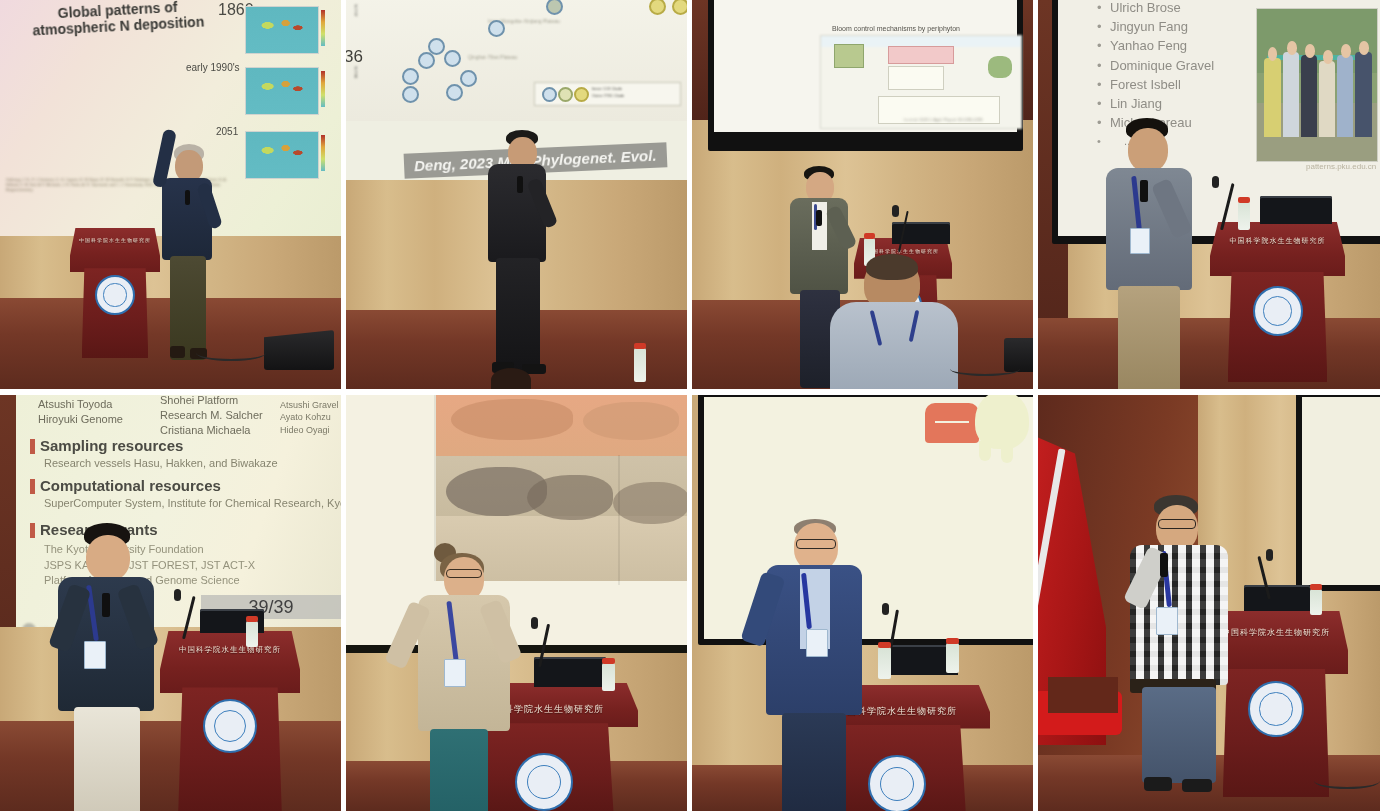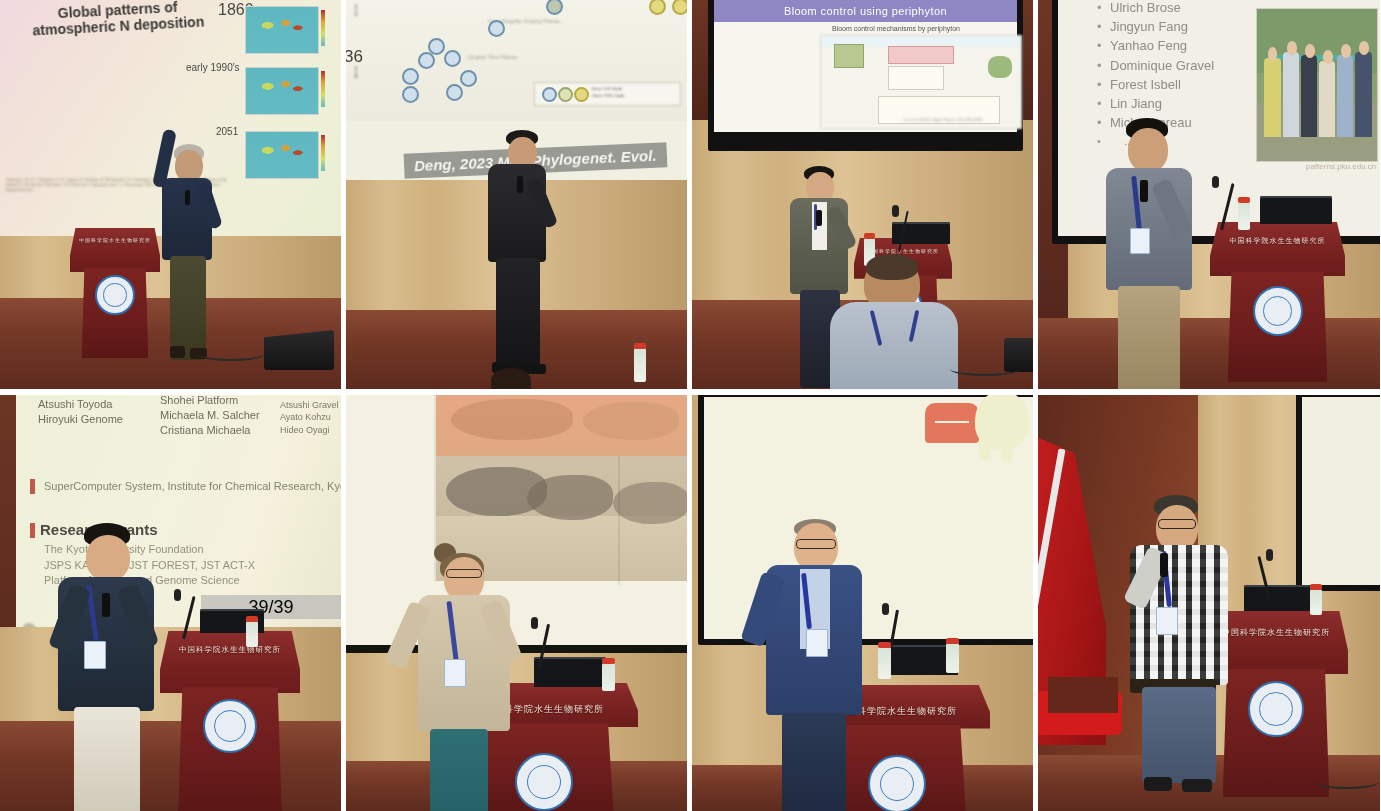--- a/index.html
+++ b/index.html
@@ -100,21 +100,21 @@
      linear-gradient(180deg,#7d9a6b 0 42%, #8aa173 42% 62%, #9a9e80 62% 100%);
      border:1px solid #cfcfc4;overflow:hidden;}
   .gp-person{position:absolute;bottom:16%;border-radius:4px 4px 0 0;}
   .gp-head{position:absolute;border-radius:50%;background:#e5c5a4;}
   .gp-bar{position:absolute;height:5px;background:#4fb3a0;border-radius:2px;}
 
   
   .ack{position:absolute;left:0;right:0;top:0;bottom:0;
     background:linear-gradient(110deg,#eef0d8 0%,#f2f2de 45%,#f5f1dc 70%,#e9e6cf 100%);}
   .names{position:absolute;color:#7a7868;white-space:nowrap;}
-  .counter{position:absolute;right:0;background:rgba(190,190,185,.8);color:#000000;
+  .counter{position:absolute;right:0;background:rgba(190,190,185,.8);color:#404040;
      text-align:center;font-weight:normal;}
   .kulogo{position:absolute;display:flex;align-items:center;gap:4px;color:#cfcfc2;}
   .kulogo .circ{width:14px;height:14px;border-radius:50%;background:#b9b9ab;}
 
   
   .cave{position:absolute;overflow:hidden;
      background:linear-gradient(180deg,#e7b394 0 34%, #d9c6a8 34% 46%, #cbbda2 46% 100%);}
   .cave .band{position:absolute;left:0;right:0;}
   .cave .an{position:absolute;border-radius:50% 40% 45% 50%;opacity:.62;}
 
@@ -244,23 +244,20 @@
 
   <div class="photo">
     <div class="wall-wood" style="top:0;bottom:0;height:auto;"></div>
     <div class="wall-dark" style="left:0;top:0;width:40px;height:120px;"></div>
     <div class="wall-dark" style="right:0;top:0;width:60px;height:120px;"></div>
     <div class="floor" style="top:300px;"></div>
 
     <div class="screen-frame" style="left:16px;top:-4px;right:10px;height:145px;padding:5px;"></div>
     <div class="screen" style="left:22px;top:0px;right:16px;height:132px;background:#f6f5ee;"></div>
 
-    <div class="p3-band" style="left:22px;right:16px;top:0px;height:22px;width:auto;">
-      <span class="blur1" style="font-size:11px;letter-spacing:.4px;">Bloom control using periphyton</span>
-    </div>
     <div class="slide-txt blur1" style="left:140px;top:25px;font-size:7px;color:#55534c;">Bloom control mechanisms by periphyton</div>
     <div class="p3-diag blur2" style="left:128px;top:35px;width:200px;height:92px;
          background:linear-gradient(180deg,#eaf3f6 0 12%, #f4f4ec 12% 100%);"></div>
     <div style="position:absolute;left:142px;top:44px;width:28px;height:22px;background:#b8c98f;border:1px solid #8fa66d;"></div>
     <div style="position:absolute;left:296px;top:56px;width:24px;height:22px;background:#9cba7e;border-radius:40%;"></div>
     <div style="position:absolute;left:196px;top:46px;width:64px;height:16px;background:#f2c9c9;border:1px solid #d79b9b;"></div>
     <div style="position:absolute;left:196px;top:66px;width:54px;height:22px;background:#fbfbf2;border:1px solid #cfcfc0;"></div>
     <div style="position:absolute;left:186px;top:96px;width:120px;height:26px;background:#fbfbf2;border:1px solid #cfcfc0;"></div>
     <div class="slide-txt blur3" style="left:212px;top:117px;font-size:4px;color:#8e8b80;">Lu et al. 2023 J. Appl. Phycol. 35:1285-1298</div>
 
@@ -364,32 +361,38 @@
   <div class="photo">
     <div class="wall-dark" style="left:0;top:0;width:16px;bottom:0;height:auto;"></div>
     <div class="ack" style="left:16px;top:-4px;right:0;height:256px;"></div>
 
     <div class="names blur1" style="left:38px;top:2px;font-size:11px;line-height:1.35;color:#6e6c5c;">
       <div>Atsushi Toyoda</div>
       <div>Hiroyuki Genome</div>
     </div>
     <div class="names blur1" style="left:160px;top:-2px;font-size:11px;line-height:1.35;color:#6e6c5c;">
       <div>Shohei Platform</div>
-      <div>Michaela M. Salcher</div>
+      <div>Research M. Salcher</div>
       <div>Cristiana Michaela</div>
     </div>
     <div class="names blur1" style="left:280px;top:4px;font-size:9px;line-height:1.38;color:#7c7a68;">
       <div>Atsushi Gravel</div>
       <div>Ayato Kohzu</div>
       <div>Hideo Oyagi</div>
     </div>
 
+    <div style="position:absolute;left:30px;top:42px;">
+      <div class="redbar" style="position:absolute;left:0;top:2px;height:15px;width:5px;background:#c05a46;"></div>
+      <div class="blur1" style="margin-left:10px;font-size:15px;font-weight:bold;color:#4b4b44;">Sampling resources</div>
+      <div class="blur1" style="margin-left:14px;margin-top:3px;font-size:11px;color:#86846f;white-space:nowrap;">Research vessels Hasu, Hakken, and Biwakaze</div>
+    </div>
 
     <div style="position:absolute;left:30px;top:82px;">
       <div class="redbar" style="position:absolute;left:0;top:2px;height:15px;width:5px;background:#c05a46;"></div>
+      <div class="blur1" style="margin-left:10px;font-size:15px;font-weight:bold;color:#4b4b44;">Computational resources</div>
       <div class="blur1" style="margin-left:14px;margin-top:3px;font-size:11px;color:#86846f;white-space:nowrap;">SuperComputer System, Institute for Chemical Research, Kyoto University</div>
     </div>
 
     <div style="position:absolute;left:30px;top:126px;">
       <div class="redbar" style="position:absolute;left:0;top:2px;height:15px;width:5px;background:#c05a46;"></div>
       <div class="blur1" style="margin-left:10px;font-size:15px;font-weight:bold;color:#4b4b44;">Research grants</div>
       <div class="blur1" style="margin-left:14px;margin-top:4px;font-size:11px;color:#94927c;line-height:1.42;white-space:nowrap;">
         <div>The Kyoto University Foundation</div>
         <div>JSPS KAKENHI, JST FOREST, JST ACT-X</div>
         <div>Platform for Advanced Genome Science</div>

